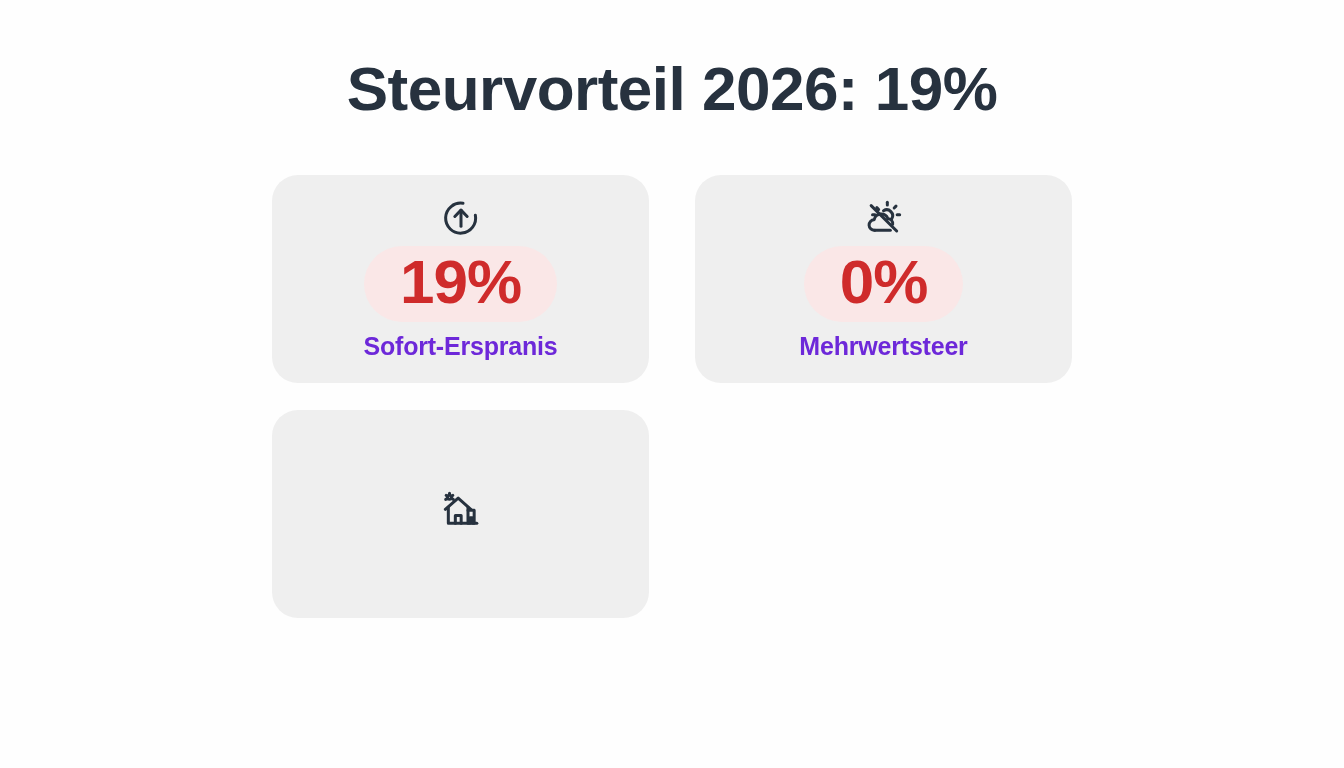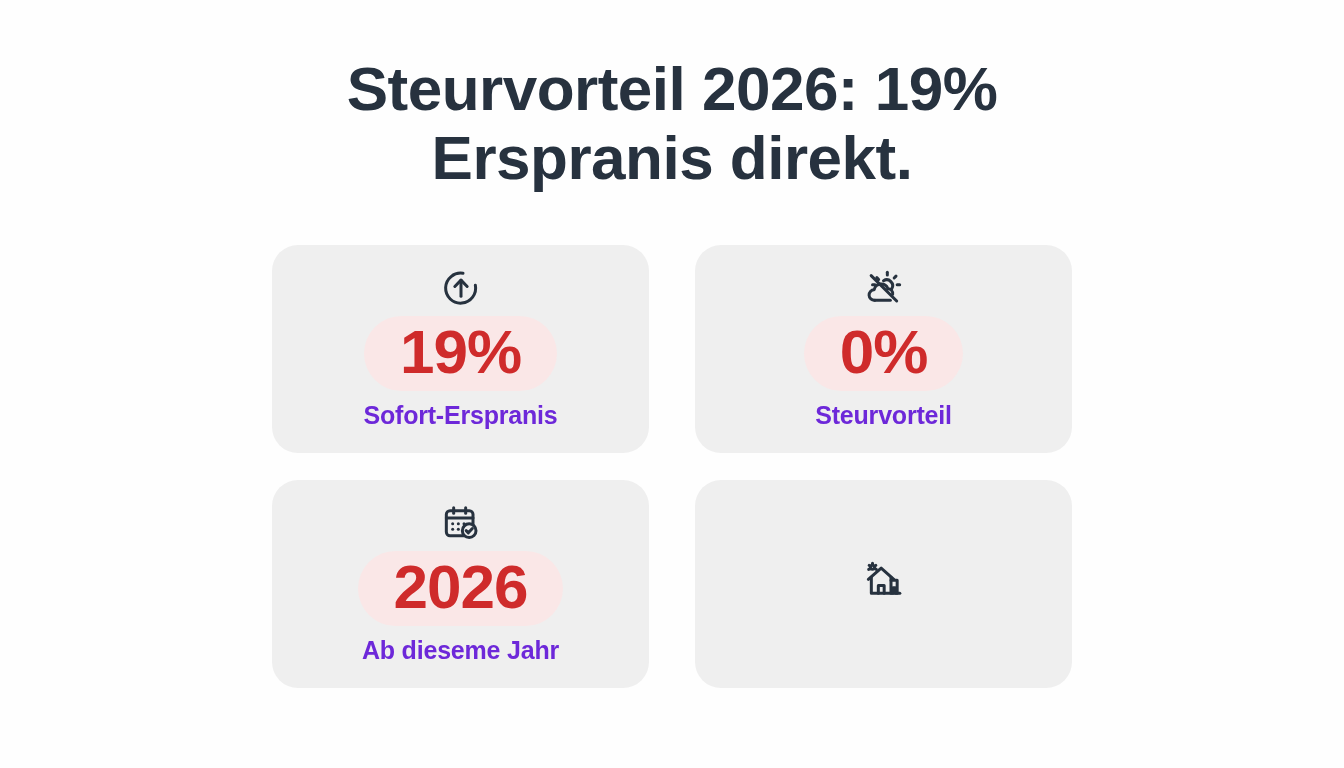--- a/index.html
+++ b/index.html
@@ -98,21 +98,20 @@
     text-align: center;
   }
 </style>
 </head>
 <body>
 
 <div class="poster">
 
   <h1 class="headline">
     <span class="headline-line">Steurvorteil 2026: 19%</span>
-    <span class="headline-line">Erspranis direkt.</span>
   </h1>
 
   <div class="card-grid">
 
     <div class="stat-card">
       <div class="card-icon">
         <svg width="40" height="40" viewBox="0 0 24 24" fill="none" stroke="currentColor" stroke-width="1.8" stroke-linecap="round" stroke-linejoin="round">
           <path d="M13.2 3.2a9 9 0 1 0 7.4 7.1"></path>
           <path d="M12 17V7.4"></path>
           <path d="M8.3 11.1 12 7.3l3.7 3.8"></path>
@@ -134,44 +133,23 @@
           <path d="M6.6 10.1H5.1"></path>
           <path d="M16.6 12.6a3.6 3.6 0 0 0-4.9-5"></path>
           <path d="M6.4 19.4a3.2 3.2 0 0 1-.3-6.4 4.3 4.3 0 0 1 8.2-.6 2.9 2.9 0 0 1 2.9 3.4"></path>
           <path d="M6.4 19.4h9.4"></path>
           <path d="M4.3 4.6 19.6 19.8"></path>
         </svg>
       </div>
       <div class="stat-pill">
         <span class="stat-value">0%</span>
       </div>
-      <div class="stat-label">Steurvorteil</div>
+      <div class="stat-label">Mehrwertsteer</div>
     </div>
 
-    <div class="stat-card">
-      <div class="card-icon">
-        <svg width="40" height="40" viewBox="0 0 24 24" fill="none" stroke="currentColor" stroke-width="1.8" stroke-linecap="round" stroke-linejoin="round">
-          <rect x="3.2" y="4.6" width="16" height="15" rx="2.2"></rect>
-          <path d="M3.2 9h16"></path>
-          <path d="M7.6 2.8v3.4"></path>
-          <path d="M14.8 2.8v3.4"></path>
-          <path d="M7 12.4h.01"></path>
-          <path d="M10.4 12.4h.01"></path>
-          <path d="M13.8 12.4h.01"></path>
-          <path d="M7 15.8h.01"></path>
-          <path d="M10.4 15.8h.01"></path>
-          <circle cx="16.9" cy="16.6" r="4.1" fill="#efefef"></circle>
-          <path d="M15.1 16.6 16.4 17.9 18.8 15.3"></path>
-        </svg>
-      </div>
-      <div class="stat-pill">
-        <span class="stat-value">2026</span>
-      </div>
-      <div class="stat-label">Ab dieseme Jahr</div>
-    </div>
 
     <div class="stat-card">
       <div class="card-icon">
         <svg width="40" height="40" viewBox="0 0 24 24" fill="none" stroke="currentColor" stroke-width="1.8" stroke-linecap="round" stroke-linejoin="round">
           <circle cx="5.1" cy="4.4" r="1.2"></circle>
           <path d="M5.1 1.9v.5"></path>
           <path d="M7.1 3.2l-.4.3"></path>
           <path d="M7.4 5.6l-.5-.2"></path>
           <path d="M3.1 3.2l.4.3"></path>
           <path d="M2.8 5.6l.5-.2"></path>

